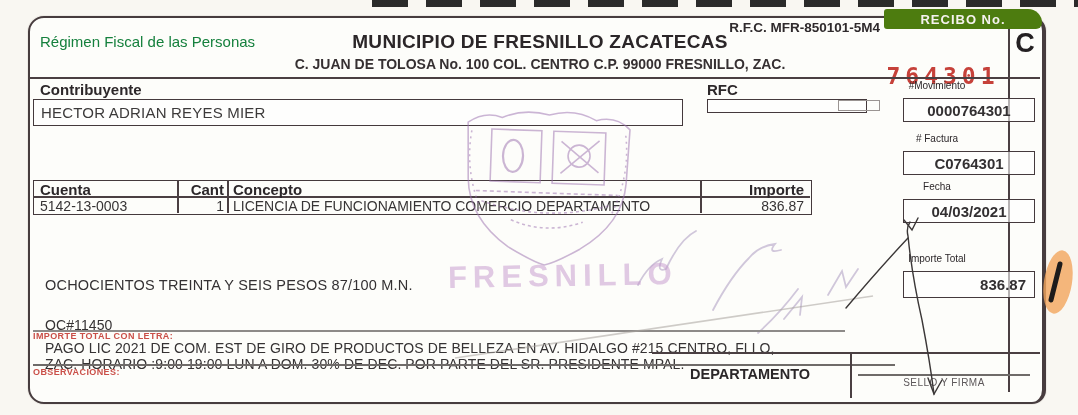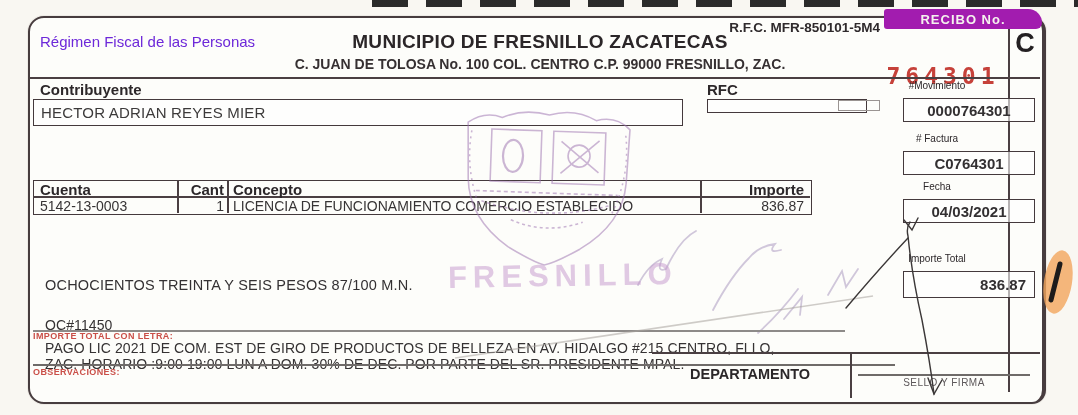--- a/index.html
+++ b/index.html
@@ -17,21 +17,21 @@
     opacity:.92;
   }
   
   .receipt{
     left:28px;top:16px;width:1012px;height:384px;
     border:2.5px solid #473c3e;border-right-width:4.5px;
     border-radius:16px 15px 14px 16px;
     background:#fdfdfa;
     box-shadow:0 0 0 1px rgba(120,100,90,.08);
   }
-  .regimen{left:40px;top:33px;font-size:15px;line-height:17px;color:#6d28d9;}
+  .regimen{left:40px;top:33px;font-size:15px;line-height:17px;color:#15803d;}
   .muni-title{left:250px;top:31px;width:580px;text-align:center;font-size:19px;font-weight:bold;letter-spacing:.3px;color:#2b2628;}
   .muni-addr{left:250px;top:56px;width:580px;text-align:center;font-size:14px;font-weight:600;color:#363032;}
   .rfc-top{left:630px;top:20px;width:250px;text-align:right;font-size:13.5px;font-weight:bold;color:#2f2a2c;}
   .recibo-banner{
     left:884px;top:9px;width:158px;height:20px;
     border-radius:3px 14px 6px 3px;
     display:flex;align-items:center;justify-content:center;
     font-size:13px;font-weight:bold;letter-spacing:1px;color:#f5f2ee;
   }
   .recibo-number{
@@ -76,21 +76,21 @@
 <div class="abs edge-dashes"></div>
 
 <div class="abs receipt"></div>
 
 <div class="abs regimen">
   <div>Régimen Fiscal de las Personas</div>
 </div>
 <div class="abs muni-title">MUNICIPIO DE FRESNILLO ZACATECAS</div>
 <div class="abs muni-addr">C. JUAN DE TOLOSA No. 100   COL. CENTRO   C.P. 99000   FRESNILLO, ZAC.</div>
 <div class="abs rfc-top">R.F.C. MFR-850101-5M4</div>
-<div class="abs recibo-banner" style="background:#a21caf;">RECIBO No.</div>
+<div class="abs recibo-banner" style="background:#4d7c0f;">RECIBO No.</div>
 <div class="abs recibo-number" style="color:#c6413a;margin-top:31px;">764301</div>
 <div class="abs series-c">C</div>
 <div class="abs vline" style="left:1008px;top:29px;height:363px;width:2px;"></div>
 <div class="abs hline" style="left:30px;top:77px;width:1010px;"></div>
 
 <div class="abs label-b" style="left:40px;top:81px;">Contribuyente</div>
 <div class="abs fieldbox" style="left:33px;top:99px;width:648px;height:25px;display:flex;align-items:center;">
   <span class="name-text" style="padding-left:7px;">HECTOR ADRIAN REYES MIER</span>
 </div>
 <div class="abs label-b" style="left:707px;top:81px;">RFC</div>
@@ -121,21 +121,21 @@
 <div class="abs vline" style="left:177px;top:180px;height:33px;width:1.5px;"></div>
 <div class="abs vline" style="left:227px;top:180px;height:33px;width:1.5px;"></div>
 <div class="abs vline" style="left:700px;top:180px;height:33px;width:1.5px;"></div>
 <div class="abs tbl-h" style="left:40px;top:181px;">Cuenta</div>
 <div class="abs tbl-h" style="left:180px;top:181px;width:44px;text-align:right;">Cant</div>
 <div class="abs tbl-h" style="left:233px;top:181px;">Concepto</div>
 <div class="abs tbl-h" style="left:704px;top:181px;width:100px;text-align:right;">Importe</div>
 <div>
   <div class="abs tbl-c" style="left:40px;top:198px;">5142-13-0003</div>
   <div class="abs tbl-c" style="left:180px;top:198px;width:44px;text-align:right;">1</div>
-  <div class="abs tbl-c" style="left:233px;top:198px;">LICENCIA DE FUNCIONAMIENTO COMERCIO ESTABLECIDO</div>
+  <div class="abs tbl-c" style="left:233px;top:198px;">LICENCIA DE FUNCIONAMIENTO COMERCIO DEPARTAMENTO</div>
   <div class="abs tbl-c" style="left:704px;top:198px;width:100px;text-align:right;">836.87</div>
 </div>
 
 <svg width="190" height="165" style="left:452px;top:103px;opacity:.5;transform:rotate(2deg);">
   <g fill="none" stroke="#9a6fae" stroke-width="1.6">
     <path d="M14,22 Q30,10 48,16 Q70,6 95,12 Q120,4 142,16 Q162,10 176,24 L174,78 Q172,118 130,145 Q105,160 95,162 Q85,160 58,145 Q18,118 16,78 Z"></path>
     <rect x="38" y="28" width="50" height="52"></rect>
     <rect x="100" y="28" width="52" height="52"></rect>
     <ellipse cx="60" cy="54" rx="10" ry="16" stroke-width="2.2"></ellipse>
     <circle cx="126" cy="52" r="11"></circle>

